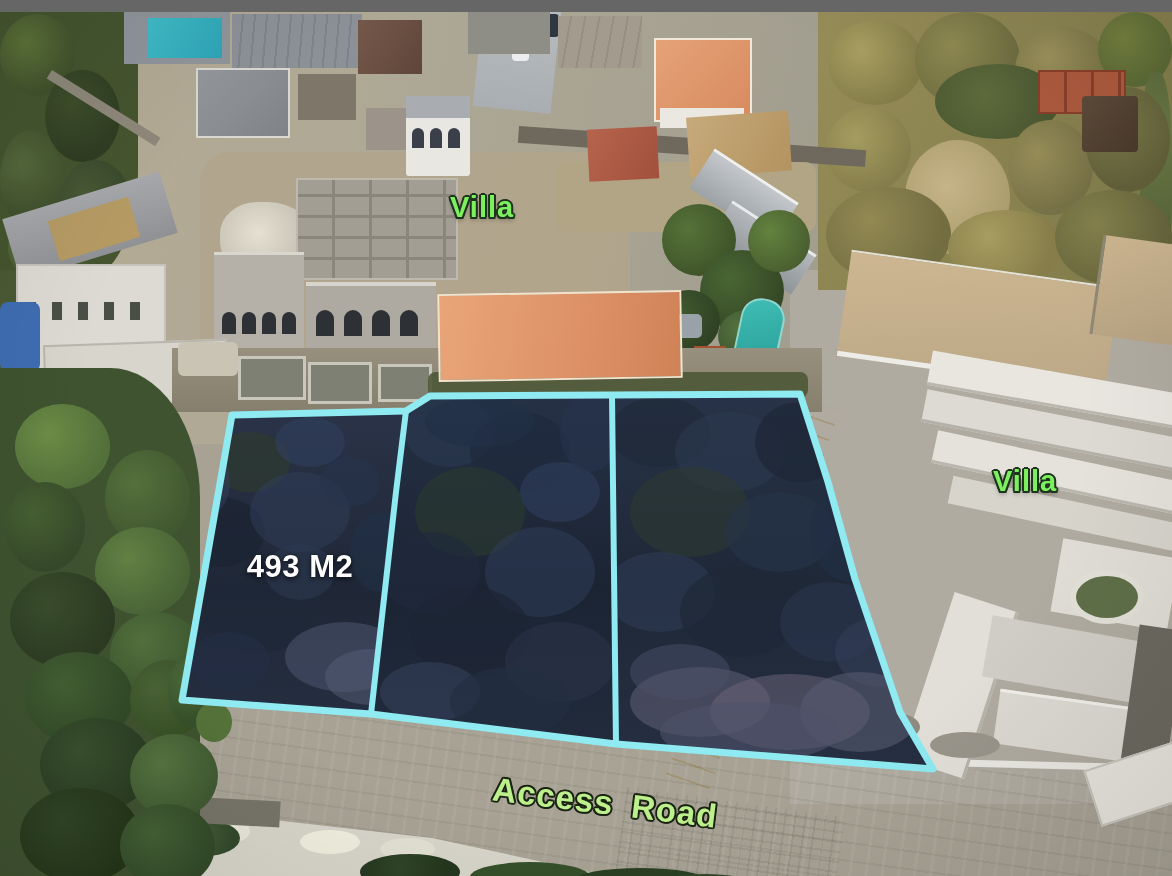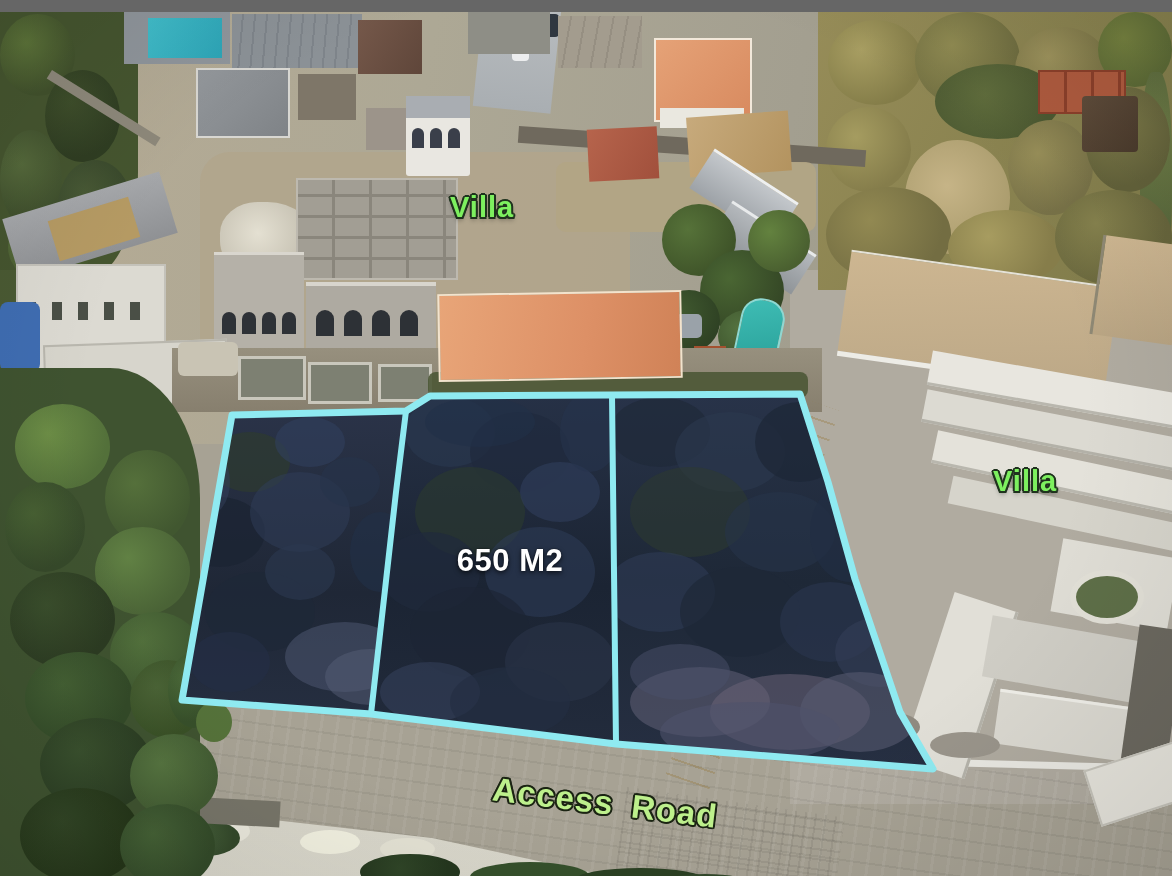--- a/index.html
+++ b/index.html
@@ -259,16 +259,16 @@
 
     <path d="M232,403 L406,399 L430,384 L800,382 L828,470 L855,567 L900,700 L933,757 L616,732 L371,702 L182,688 Z" fill="none" stroke="#8feaf1" stroke-width="7" stroke-linejoin="round"></path>
     <path d="M406,399 L396,480 L371,702" fill="none" stroke="#8feaf1" stroke-width="6" stroke-linecap="round"></path>
     <path d="M612,383 L614,560 L616,732" fill="none" stroke="#8feaf1" stroke-width="6" stroke-linecap="round"></path>
   </svg>
 
   <div class="a" style="left:0;top:0;width:1172px;height:876px;background:radial-gradient(ellipse at 50% 45%,transparent 60%,rgba(0,0,0,.10));pointer-events:none;"></div>
 
   <div class="lbl villa-lbl" style="left:450px;top:179px;">Villa</div>
   <div class="lbl villa-lbl" style="left:993px;top:453px;">Villa</div>
-  <div class="lbl area-lbl" style="left:422px;top:531px;width:176px;">650 M2</div>
+  <div class="lbl area-lbl" style="left:212px;top:537px;width:176px;">493 M2</div>
   <div class="lbl road-lbl" style="left:492px;top:772px;">Access Road</div>
 
 </div>
 
 </body></html>

